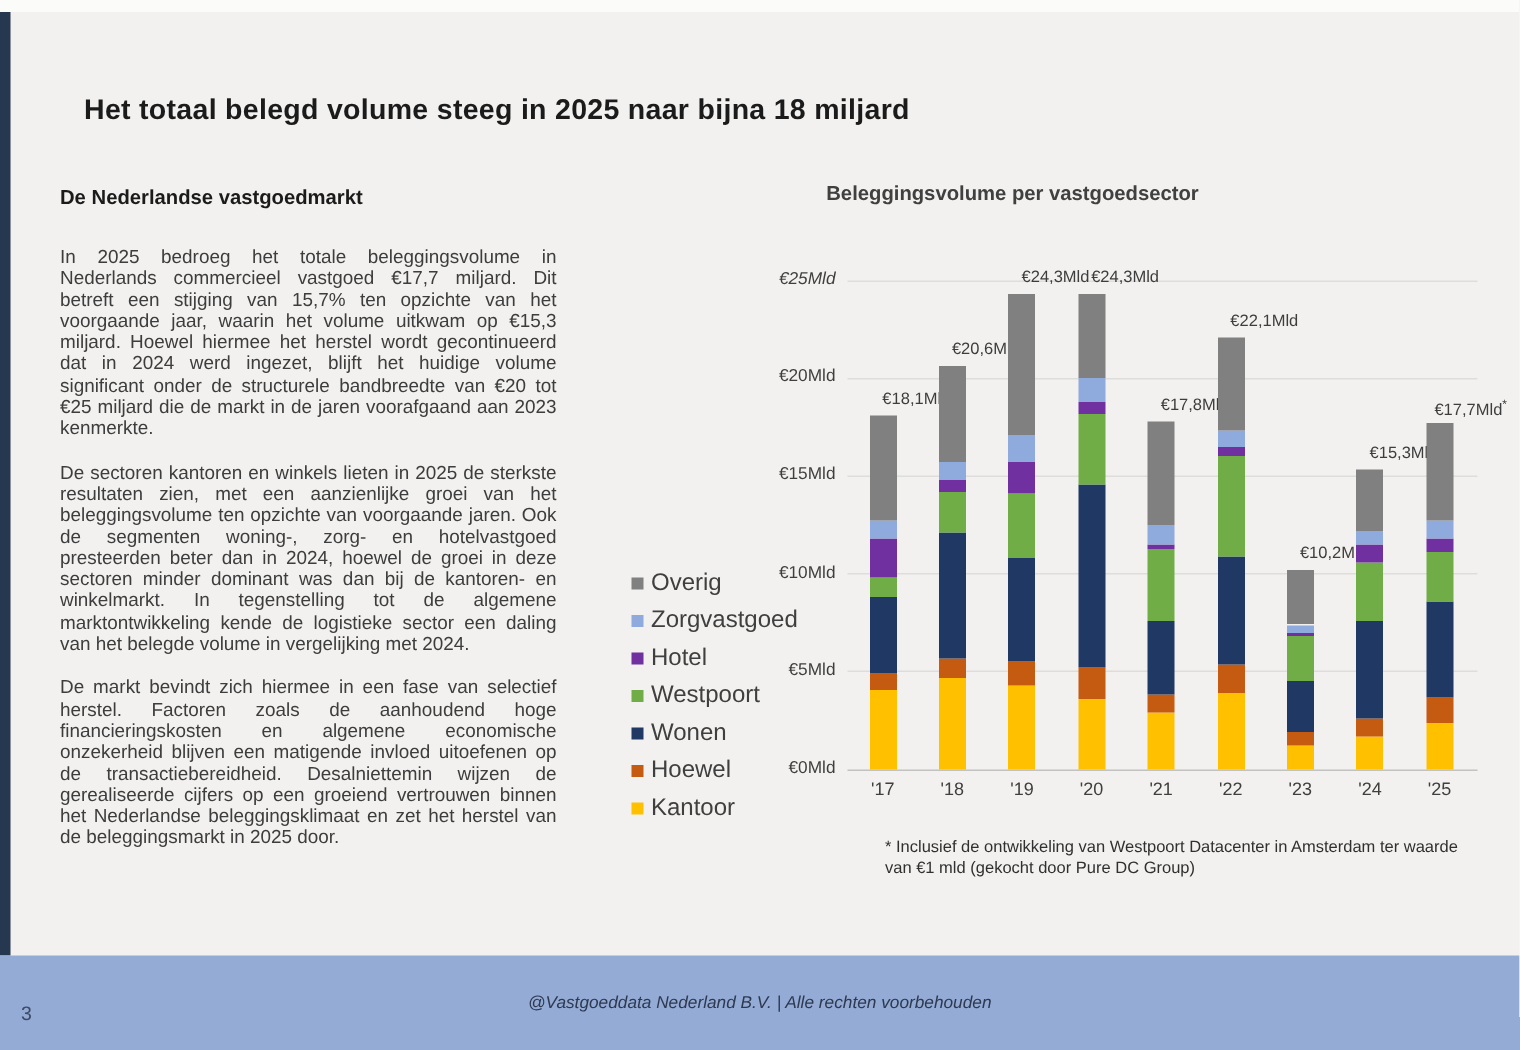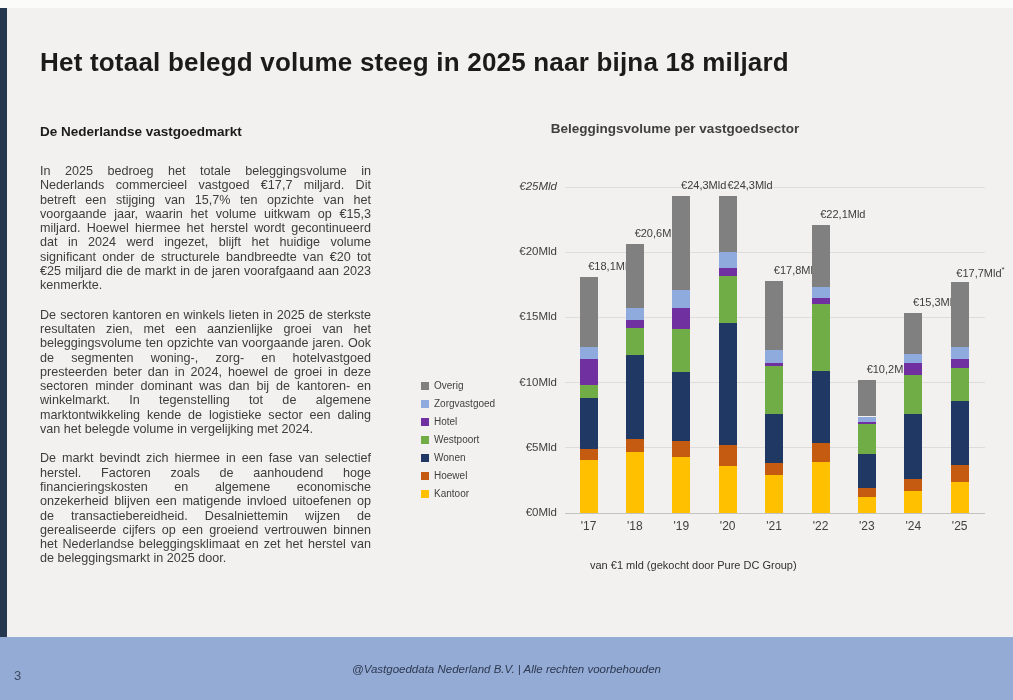--- a/index.html
+++ b/index.html
@@ -1,38 +1,38 @@
 <!DOCTYPE html>
 <html><head>
 <meta charset="utf-8">
 <style>
   html,body{margin:0;padding:0;}
   .slide{position:relative;width:1013px;height:700px;background:#F2F1EF;
          font-family:"Liberation Sans",sans-serif;overflow:hidden;}
   .top-strip{position:absolute;left:0;top:0;width:1013px;height:8px;background:#FBFBFA;}
   .accent{position:absolute;left:0;top:8px;width:7px;height:629px;background:#263850;}
-  .page-title{position:absolute;left:40px;top:47px;margin:0;font-size:26px;font-weight:bold;
+  .page-title{position:absolute;left:40px;top:47px;margin:16px;font-size:19px;font-weight:bold;
               color:#1b1b1b;letter-spacing:0.2px;}
   .article{position:absolute;left:40px;top:124px;width:331px;}
   .article h2{margin:0 0 25px 0;font-size:13.5px;font-weight:bold;color:#1b1b1b;}
   .article p{margin:0 0 15px 0;font-size:12.6px;line-height:14.3px;color:#3d3d3d;
              text-align:justify;}
   .chart-title{position:absolute;left:455px;top:121px;width:440px;margin:0;text-align:center;
                font-size:13.5px;font-weight:bold;color:#404040;}
   #chart{position:absolute;left:0;top:0;width:1013px;height:700px;}
   .gridline{position:absolute;}
   .ylab{position:absolute;text-align:right;font-size:11.5px;color:#3f3f3f;}
   .seg{position:absolute;}
   .tlab{position:absolute;text-align:right;font-size:11px;color:#3d3d3d;white-space:nowrap;}
   .tlab sup{font-size:8px;}
   .xlab{position:absolute;text-align:center;font-size:12px;color:#3f3f3f;}
   .legend{position:absolute;left:421px;top:380px;}
   .legend-item{display:flex;align-items:center;margin-bottom:7px;}
   .swatch{width:8px;height:8px;margin-right:5px;flex:none;}
-  .legend-label{font-size:10px;color:#3f3f3f;}
+  .legend-label{font-size:16px;color:#3f3f3f;}
   .footnote{position:absolute;left:590px;top:559px;font-size:11px;line-height:13.5px;color:#303030;}
   .footer{position:absolute;left:0;top:637px;width:1013px;height:63px;background:#93ABD5;}
   .copyright{position:absolute;left:0;right:0;top:26px;text-align:center;font-style:italic;
              font-size:11.5px;color:#2e3950;}
   .page-num{position:absolute;left:14px;top:31px;font-size:13px;color:#3d4a63;}
   .logo{position:absolute;left:843px;top:13px;width:157px;height:42px;background:#F3C317;
         border-radius:4px;text-align:center;line-height:42px;white-space:nowrap;}
   .logo-text{display:inline-block;transform:scaleX(0.7);transform-origin:50% 50%;
              font-size:27px;font-weight:bold;}
   .logo-black{color:#1a1a1a;}
@@ -179,20 +179,21 @@
         <span class="swatch" style="background: rgb(197, 90, 17);"></span>
         <span class="legend-label">Hoewel</span>
       </div>
       <div class="legend-item">
         <span class="swatch" style="background: rgb(255, 192, 0);"></span>
         <span class="legend-label">Kantoor</span>
       </div>
     </div>
 
   <div class="footnote">
+    <div>* Inclusief de ontwikkeling van Westpoort Datacenter in Amsterdam ter waarde</div>
     <div>van €1 mld (gekocht door Pure DC Group)</div>
   </div>
 
   <div class="footer">
     <span class="page-num">3</span>
     <div class="copyright">@Vastgoeddata Nederland B.V. | Alle rechten voorbehouden</div>
   </div>
 </div>
 
 </body></html>

